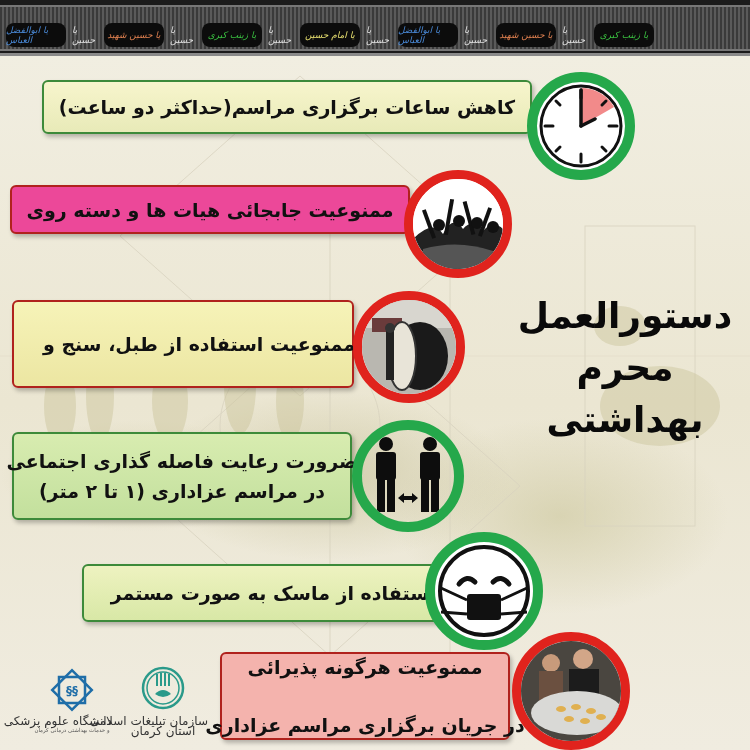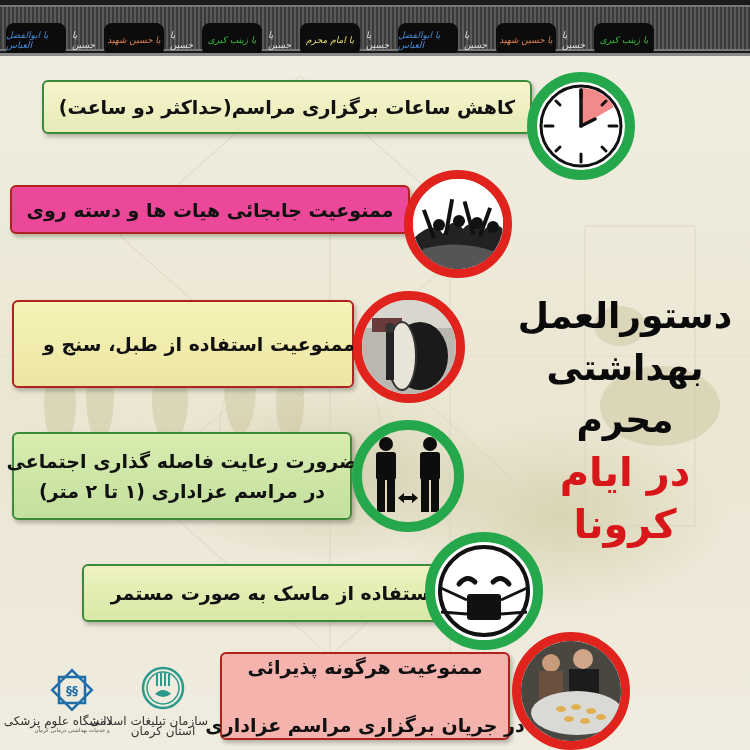--- a/index.html
+++ b/index.html
@@ -26,21 +26,21 @@
     border-bottom: 3px solid #8a8a8a;
     overflow: hidden;
   }
   .banner-strip {
     position: absolute; left: 0; top: 5px; width: 750px; height: 46px;
     background: repeating-linear-gradient(90deg, #3a3a3a 0 2px, #5a5a5a 2px 4px);
     border-top: 2px solid #777; border-bottom: 2px solid #777;
   }
   .banner-row { position: absolute; left: 6px; top: 23px; display: flex; gap: 6px; }
   .plate {
-    width: 60px; height: 33px; border-radius: 8px; background: #0c0c0c;
+    width: 60px; height: 24px; border-radius: 8px; background: #0c0c0c;
     display: flex; align-items: center; justify-content: center;
     font-family: "DejaVu Serif", serif; font-size: 9px; font-style: italic;
   }
   .plate.sm { width: 26px; background: transparent; color: #ddd; }
 
   
   .rule-box {
     position: absolute; border-radius: 6px; border: 2px solid;
     display: flex; flex-direction: column; align-items: center; justify-content: center;
     direction: rtl; text-align: center;
@@ -98,21 +98,21 @@
 
 <div class="banner">
   <div class="banner-strip"></div>
   <div class="banner-row" id="banner-row">
       <div class="plate" style="color: rgb(74, 138, 216);">یا ابوالفضل العباس</div>
       <div class="plate sm" style="color: rgb(224, 224, 224);">یا حسین</div>
       <div class="plate" style="color: rgb(224, 128, 80);">یا حسین شهید</div>
       <div class="plate sm" style="color: rgb(224, 224, 224);">یا حسین</div>
       <div class="plate" style="color: rgb(58, 192, 64);">یا زینب کبری</div>
       <div class="plate sm" style="color: rgb(224, 224, 224);">یا حسین</div>
-      <div class="plate" style="color: rgb(232, 224, 112);">یا امام محرم</div>
+      <div class="plate" style="color: rgb(232, 224, 112);">یا امام حسین</div>
       <div class="plate sm" style="color: rgb(224, 224, 224);">یا حسین</div>
       <div class="plate" style="color: rgb(74, 138, 216);">یا ابوالفضل العباس</div>
       <div class="plate sm" style="color: rgb(224, 224, 224);">یا حسین</div>
       <div class="plate" style="color: rgb(224, 128, 80);">یا حسین شهید</div>
       <div class="plate sm" style="color: rgb(224, 224, 224);">یا حسین</div>
       <div class="plate" style="color: rgb(58, 192, 64);">یا زینب کبری</div>
     </div>
 </div>
 
 <div class="rule-box green" style="left:42px; top:80px; width:490px; height:54px; background: linear-gradient(180deg,#f7f5cc,#e8eab8);">
@@ -224,23 +224,22 @@
       <ellipse cx="70" cy="70" rx="5" ry="3"></ellipse>
         <ellipse cx="48" cy="78" rx="5" ry="3"></ellipse>
       <ellipse cx="64" cy="80" rx="5" ry="3"></ellipse>
         <ellipse cx="80" cy="76" rx="5" ry="3"></ellipse>
     </g>
   </svg>
 </div>
 
 <div class="title">
   <div class="title-line">دستورالعمل</div>
+  <div class="title-line">محرم</div>
   <div class="title-line">بهداشتی</div>
-  <div class="title-line">محرم</div>
-  <div class="title-line accent">در ایام کرونا</div>
 </div>
 
 <div class="logo" style="left:32px; top:668px; width:80px;">
   <svg width="44" height="44" viewBox="0 0 44 44">
     <g fill="none" stroke="#1f6ea8" stroke-width="2.5">
       <rect x="8" y="8" width="28" height="28" transform="rotate(45 22 22)"></rect>
       <rect x="9" y="9" width="26" height="26"></rect>
     </g>
     <text x="22" y="27" text-anchor="middle" font-size="12" fill="#1f6ea8" font-family="DejaVu Sans, sans-serif" font-weight="bold">§§</text>
   </svg>

